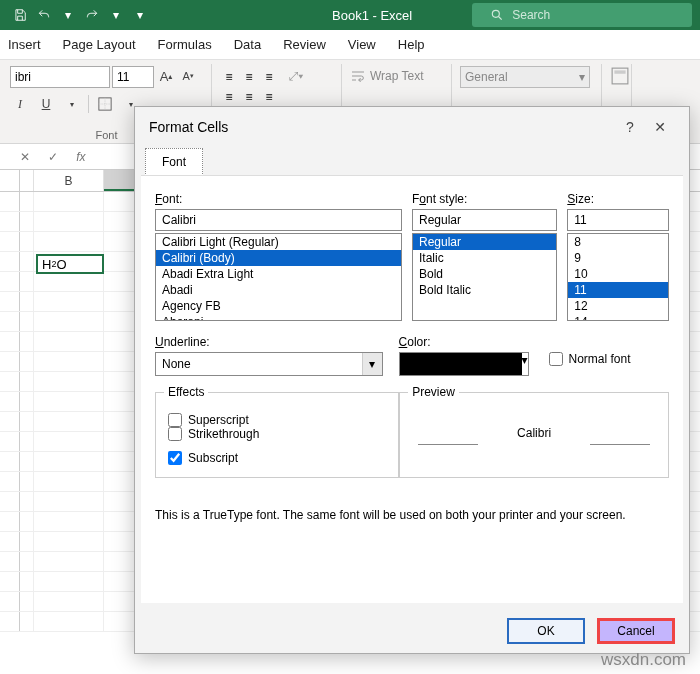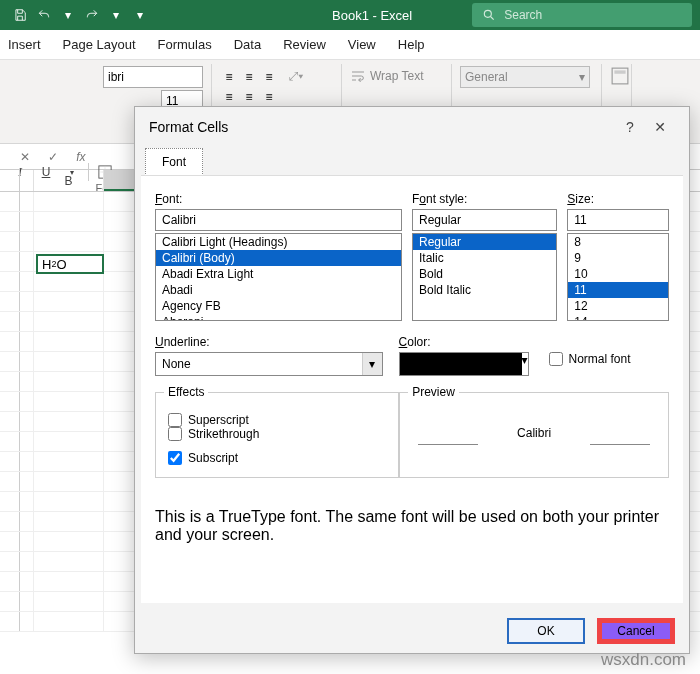--- a/index.html
+++ b/index.html
@@ -3,31 +3,31 @@
 <meta charset="utf-8">
 <style>
 * { margin: 0; padding: 0; box-sizing: border-box; font-family: 'Segoe UI', Tahoma, sans-serif; }
 body { width: 700px; height: 674px; background: #fff; overflow: hidden; position: relative; font-size: 12px; }
 
 
 .titlebar { height: 30px; background: #217346; display: flex; align-items: center; padding: 0 8px; color: #fff; }
 .titlebar .qa-btn { width: 24px; height: 24px; display: flex; align-items: center; justify-content: center; cursor: pointer; }
 .titlebar .qa-btn svg { stroke: #fff; fill: none; }
 .book-title { margin-left: 180px; font-size: 13px; }
-.search-box { margin-left: 60px; background: #439e70; border-radius: 3px; height: 24px; flex: 1; max-width: 280px; display: flex; align-items: center; padding: 0 10px; color: #d0e8da; }
+.search-box { margin-left: 60px; background: #439e70; border-radius: 3px; height: 24px; flex: 1; max-width: 280px; display: flex; align-items: center; padding: 0 18px; color: #d0e8da; }
 .search-box svg { stroke: #d0e8da; fill: none; margin-right: 8px; }
 
 
 .ribbon-tabs { height: 30px; background: #fff; border-bottom: 1px solid #e1e1e1; display: flex; align-items: center; padding-left: 8px; gap: 22px; color: #222; }
 .ribbon-tabs span { font-size: 13px; cursor: pointer; }
 
 
 .ribbon { height: 84px; background: #f3f2f1; border-bottom: 1px solid #d6d6d6; display: flex; padding: 4px 2px 0 2px; }
 .ribbon-group { border-right: 1px solid #d6d6d6; padding: 2px 8px; display: flex; flex-direction: column; }
-.font-row { display: flex; align-items: flex-end; gap: 2px; flex-direction: column; }
+.font-row { display: flex; align-items: flex-start; gap: 2px; }
 .font-select { width: 100px; height: 22px; border: 1px solid #aaa; background: #fff; font-size: 12px; padding-left: 4px; }
 .size-select { width: 42px; height: 22px; border: 1px solid #aaa; background: #fff; font-size: 12px; padding-left: 4px; }
 .mini-btn { width: 20px; height: 20px; display: flex; align-items: center; justify-content: center; color: #444; cursor: pointer; }
 .font-row2 { display: flex; align-items: center; gap: 6px; margin-top: 6px; }
 .group-label { font-size: 11px; color: #666; text-align: center; margin-top: auto; }
 .align-grid { display: grid; grid-template-columns: repeat(3, 18px); grid-template-rows: repeat(2, 18px); gap: 2px; margin-top: 2px; }
 .align-grid div { display: flex; align-items: center; justify-content: center; }
 .wrap-btn { display: flex; align-items: center; gap: 4px; color: #888; margin-top: 2px; }
 .num-select { width: 130px; height: 22px; border: 1px solid #bbb; background: #ececec; color: #888; font-size: 12px; padding: 0 4px; display: flex; align-items: center; justify-content: space-between; }
 
@@ -78,24 +78,24 @@
 .check-row input { width: 14px; height: 14px; }
 
 .row-bot { display: flex; margin-top: 16px; }
 .fieldset { border: 1px solid #ccc; padding: 10px 12px 12px 12px; position: relative; }
 .fieldset .legend { position: absolute; top: -8px; left: 8px; background: #fff; padding: 0 4px; font-size: 12px; }
 .preview-box { width: 100%; height: 60px; border: none; position: relative; display: flex; align-items: center; justify-content: center; font-size: 12px; }
 .preview-box::before, .preview-box::after { content: ''; position: absolute; bottom: 18px; width: 60px; height: 1px; background: #888; }
 .preview-box::before { left: 6px; }
 .preview-box::after { right: 6px; }
 
-.footer-note { font-size: 16px; margin-top: 30px; }
+.footer-note { font-size: 12px; margin-top: 30px; }
 
 .dlg-btns { height: 44px; display: flex; justify-content: flex-end; align-items: center; gap: 12px; padding-right: 14px; }
-.dlg-btn { width: 78px; height: 26px; border: 5px solid #ef4444; background: #8b5cf6; font-size: 12px; cursor: pointer; }
+.dlg-btn { width: 78px; height: 26px; border: 3px solid #ef4444; background: #c4b5fd; font-size: 12px; cursor: pointer; }
 .dlg-btn.primary { border: 2px solid #2a6bc0; background: #eef3fb; }
 
 .watermark { position: absolute; right: 14px; bottom: 4px; font-size: 17px; color: #888; }
 </style>
 </head>
 <body>
 
 <div class="titlebar">
   <div class="qa-btn">
       <svg width="14" height="14" viewBox="0 0 24 24">
@@ -361,21 +361,21 @@
   </div>
   <div class="dlg-body">
     <div class="row-top">
       <div class="col-font">
         <div class="fld-label">
             <span class="ul">F</span>
             <span>ont:</span>
           </div>
         <input class="text-input" value="Calibri" style="">
         <div class="listbox" id="font-list">
-            <div class="item">Calibri Light (Headings)</div>
+            <div class="item">Calibri Light (Regular)</div>
             <div class="item sel">Calibri (Body)</div>
             <div class="item">Abadi Extra Light</div>
             <div class="item">Abadi</div>
             <div class="item">Agency FB</div>
             <div class="item">Aharoni</div>
           </div>
       </div>
       <div class="col-style">
         <div class="fld-label">
             <span>F</span>

